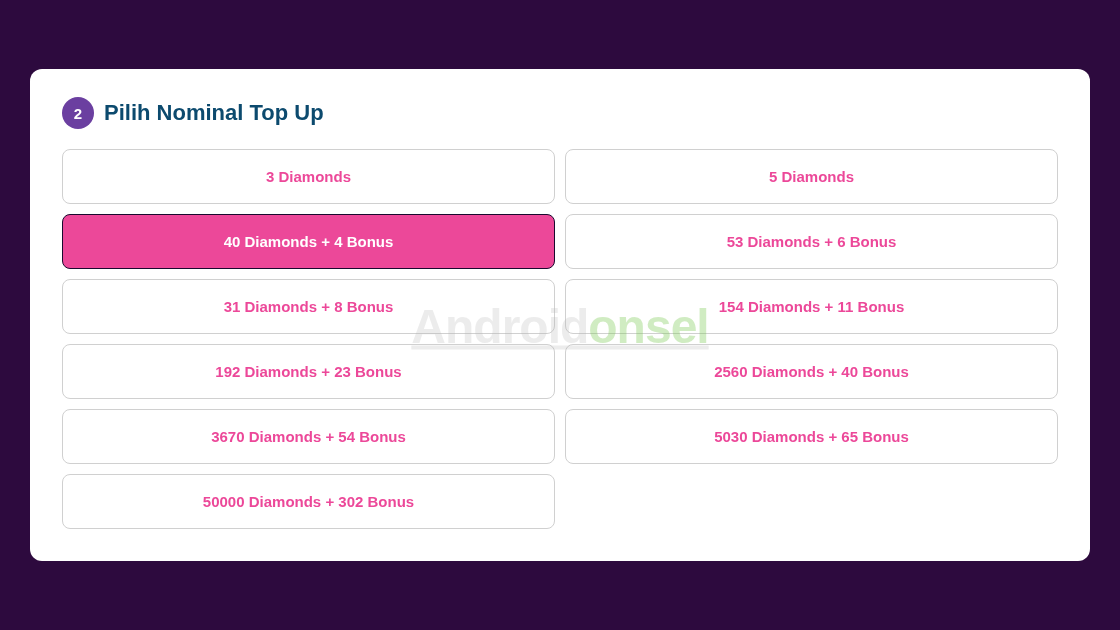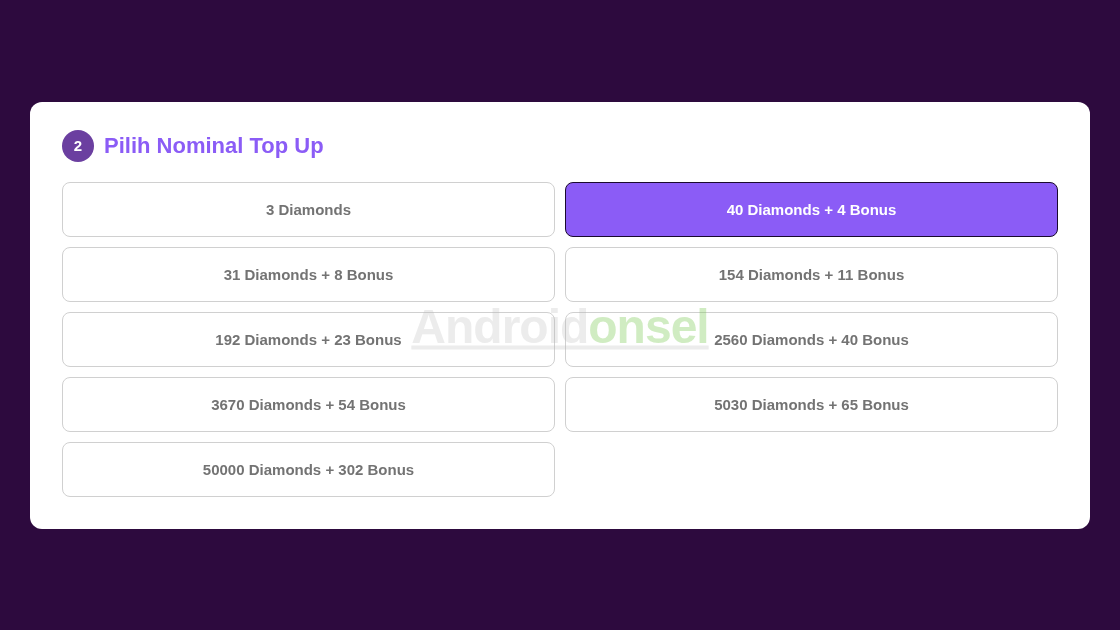--- a/index.html
+++ b/index.html
@@ -44,44 +44,44 @@
       justify-content: center;
       color: white;
       font-weight: bold;
       font-size: 15px;
       flex-shrink: 0;
     }
 
     .header-title {
       font-size: 22px;
       font-weight: 700;
-      color: #8b5cf6;
+      color: #0c4a6e;
     }
 
     .grid {
       display: grid;
       grid-template-columns: 1fr 1fr;
       gap: 10px;
     }
 
     .item-btn {
       border: 1.5px solid #d0d0d0;
       border-radius: 8px;
       padding: 18px 12px;
       text-align: center;
       font-size: 15px;
       font-weight: 600;
-      color: #737373;
+      color: #ec4899;
       background: #ffffff;
       cursor: pointer;
       transition: background 0.15s, color 0.15s;
     }
 
     .item-btn.selected {
-      background: #8b5cf6;
+      background: #ec4899;
       color: #ffffff;
       border-color: #1a0a2e;
     }
 
     .watermark {
       position: absolute;
       top: 50%;
       left: 50%;
       transform: translate(-50%, -30%);
       font-size: 48px;
@@ -109,21 +109,23 @@
     </div>
     <span class="header-title">Pilih Nominal Top Up</span>
   </div>
 
   <div class="watermark">
     <span>Android</span><span class="green">onsel</span>
   </div>
 
   <div class="grid" id="items-grid">
   <button class="item-btn">3 Diamonds</button>
+      <button class="item-btn">5 Diamonds</button>
       <button class="item-btn selected">40 Diamonds + 4 Bonus</button>
+      <button class="item-btn">53 Diamonds + 6 Bonus</button>
       <button class="item-btn">31 Diamonds + 8 Bonus</button>
       <button class="item-btn">154 Diamonds + 11 Bonus</button>
       <button class="item-btn">192 Diamonds + 23 Bonus</button>
       <button class="item-btn">2560 Diamonds + 40 Bonus</button>
       <button class="item-btn">3670 Diamonds + 54 Bonus</button>
       <button class="item-btn">5030 Diamonds + 65 Bonus</button>
       <button class="item-btn">50000 Diamonds + 302 Bonus</button>
     </div>
 </div>
 

